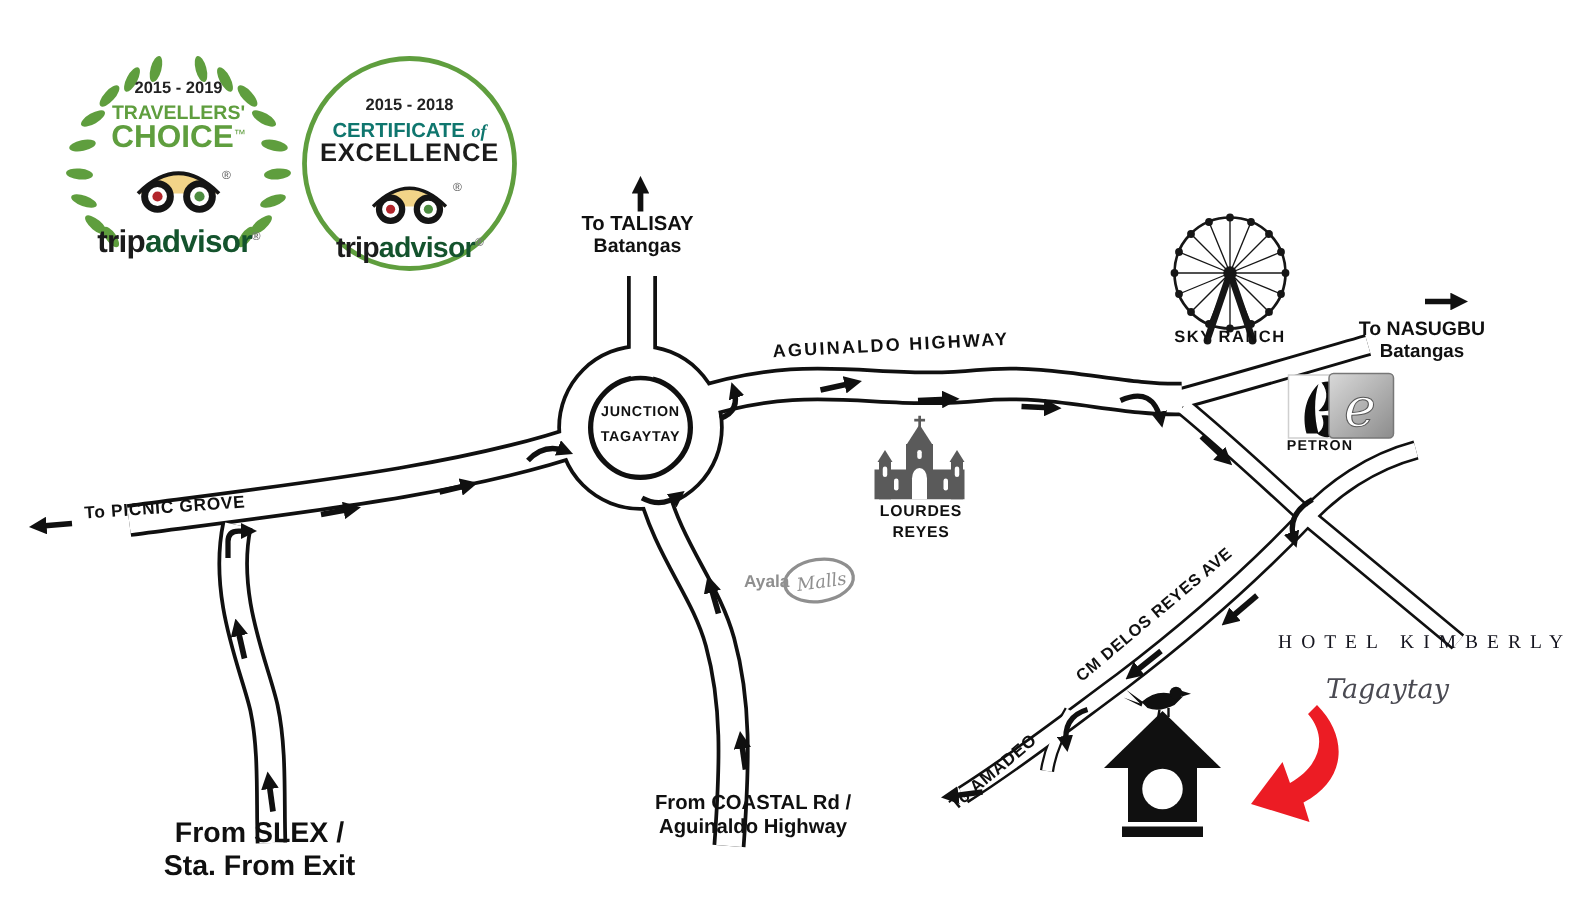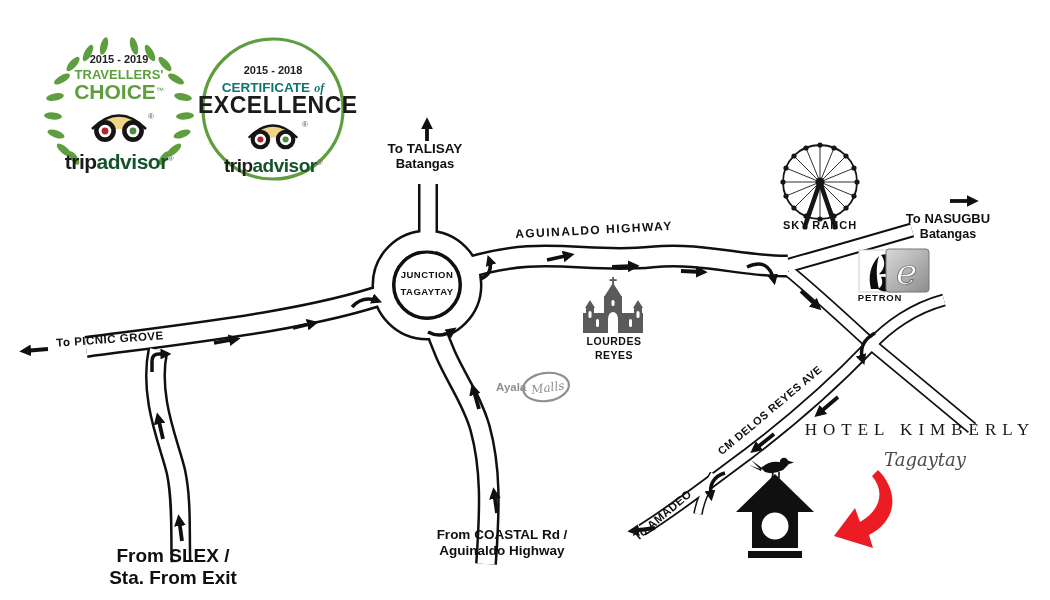--- a/index.html
+++ b/index.html
@@ -12,21 +12,21 @@
   
   .badge{position:absolute;text-align:center;}
   .badge .txt{position:absolute;left:0;right:0;text-align:center;white-space:nowrap;}
   .green{color:#5f9e3e;}
   .wordmark{font-weight:bold;font-size:21px;letter-spacing:-0.5px;color:#1b1b1b;}
   .wordmark .adv{color:#14532d;}
   .wordmark sup{font-size:8px;color:#777;}
   .cert-of{font-family:"Liberation Serif",serif;font-style:italic;font-weight:bold;font-size:12px;}
   
   .hotel-name{position:absolute;font-family:"Liberation Serif",serif;font-weight:normal;
-              color:#15151f;font-size:17px;letter-spacing:6px;text-align:center;white-space:nowrap;}
+              color:#15151f;font-size:13px;letter-spacing:6px;text-align:right;white-space:nowrap;}
   .hotel-loc{position:absolute;font-family:"DejaVu Serif",serif;font-style:italic;
              color:#4a4a52;font-size:18px;text-align:center;white-space:nowrap;}
 </style>
 </head>
 <body>
 
 <div id="stage">
 
   <svg class="abs" width="1050" height="600" viewBox="0 0 1050 600" style="left:0;top:0">
     <defs>
@@ -143,21 +143,21 @@
         <circle cx="14" cy="5" r="8.6" fill="#ffffff" stroke="#151515" stroke-width="4.6"></circle>
         <circle cx="-14" cy="5" r="3.4" fill="#b2252b"></circle>
         <circle cx="14" cy="5" r="3.4" fill="#4c8c40"></circle>
       </g>
     </svg>
     <div class="txt" style="top:30px;font-weight:bold;font-size:11px;color:#222;">2015 - 2018</div>
     <div class="txt" style="top:44px;color:#0f766e;">
       <span style="font-weight:bold;font-size:13.5px;">CERTIFICATE</span>
       <span class="cert-of">of</span>
     </div>
-    <div class="txt" style="top:58px;font-weight:bold;font-size:23px;color:#1b1b1b;letter-spacing:0.5px;">EXCELLENCE</div>
+    <div class="txt" style="top:58px;font-weight:bold;font-size:17px;color:#1b1b1b;letter-spacing:0.5px;">EXCELLENCE</div>
     <div class="txt" style="top:86px;left:104px;right:auto;font-size:8px;color:#555;">®</div>
     <div class="txt wordmark" style="top:121px;font-size:19px;">
       <span>trip</span><span class="adv">advisor</span><sup>®</sup>
     </div>
   </div>
 
 
   <div class="lbl" style="left:365px;top:141px;width:120px;font-size:13.5px;">
     <div>To TALISAY</div>
     <div style="font-size:13px;">Batangas</div>

